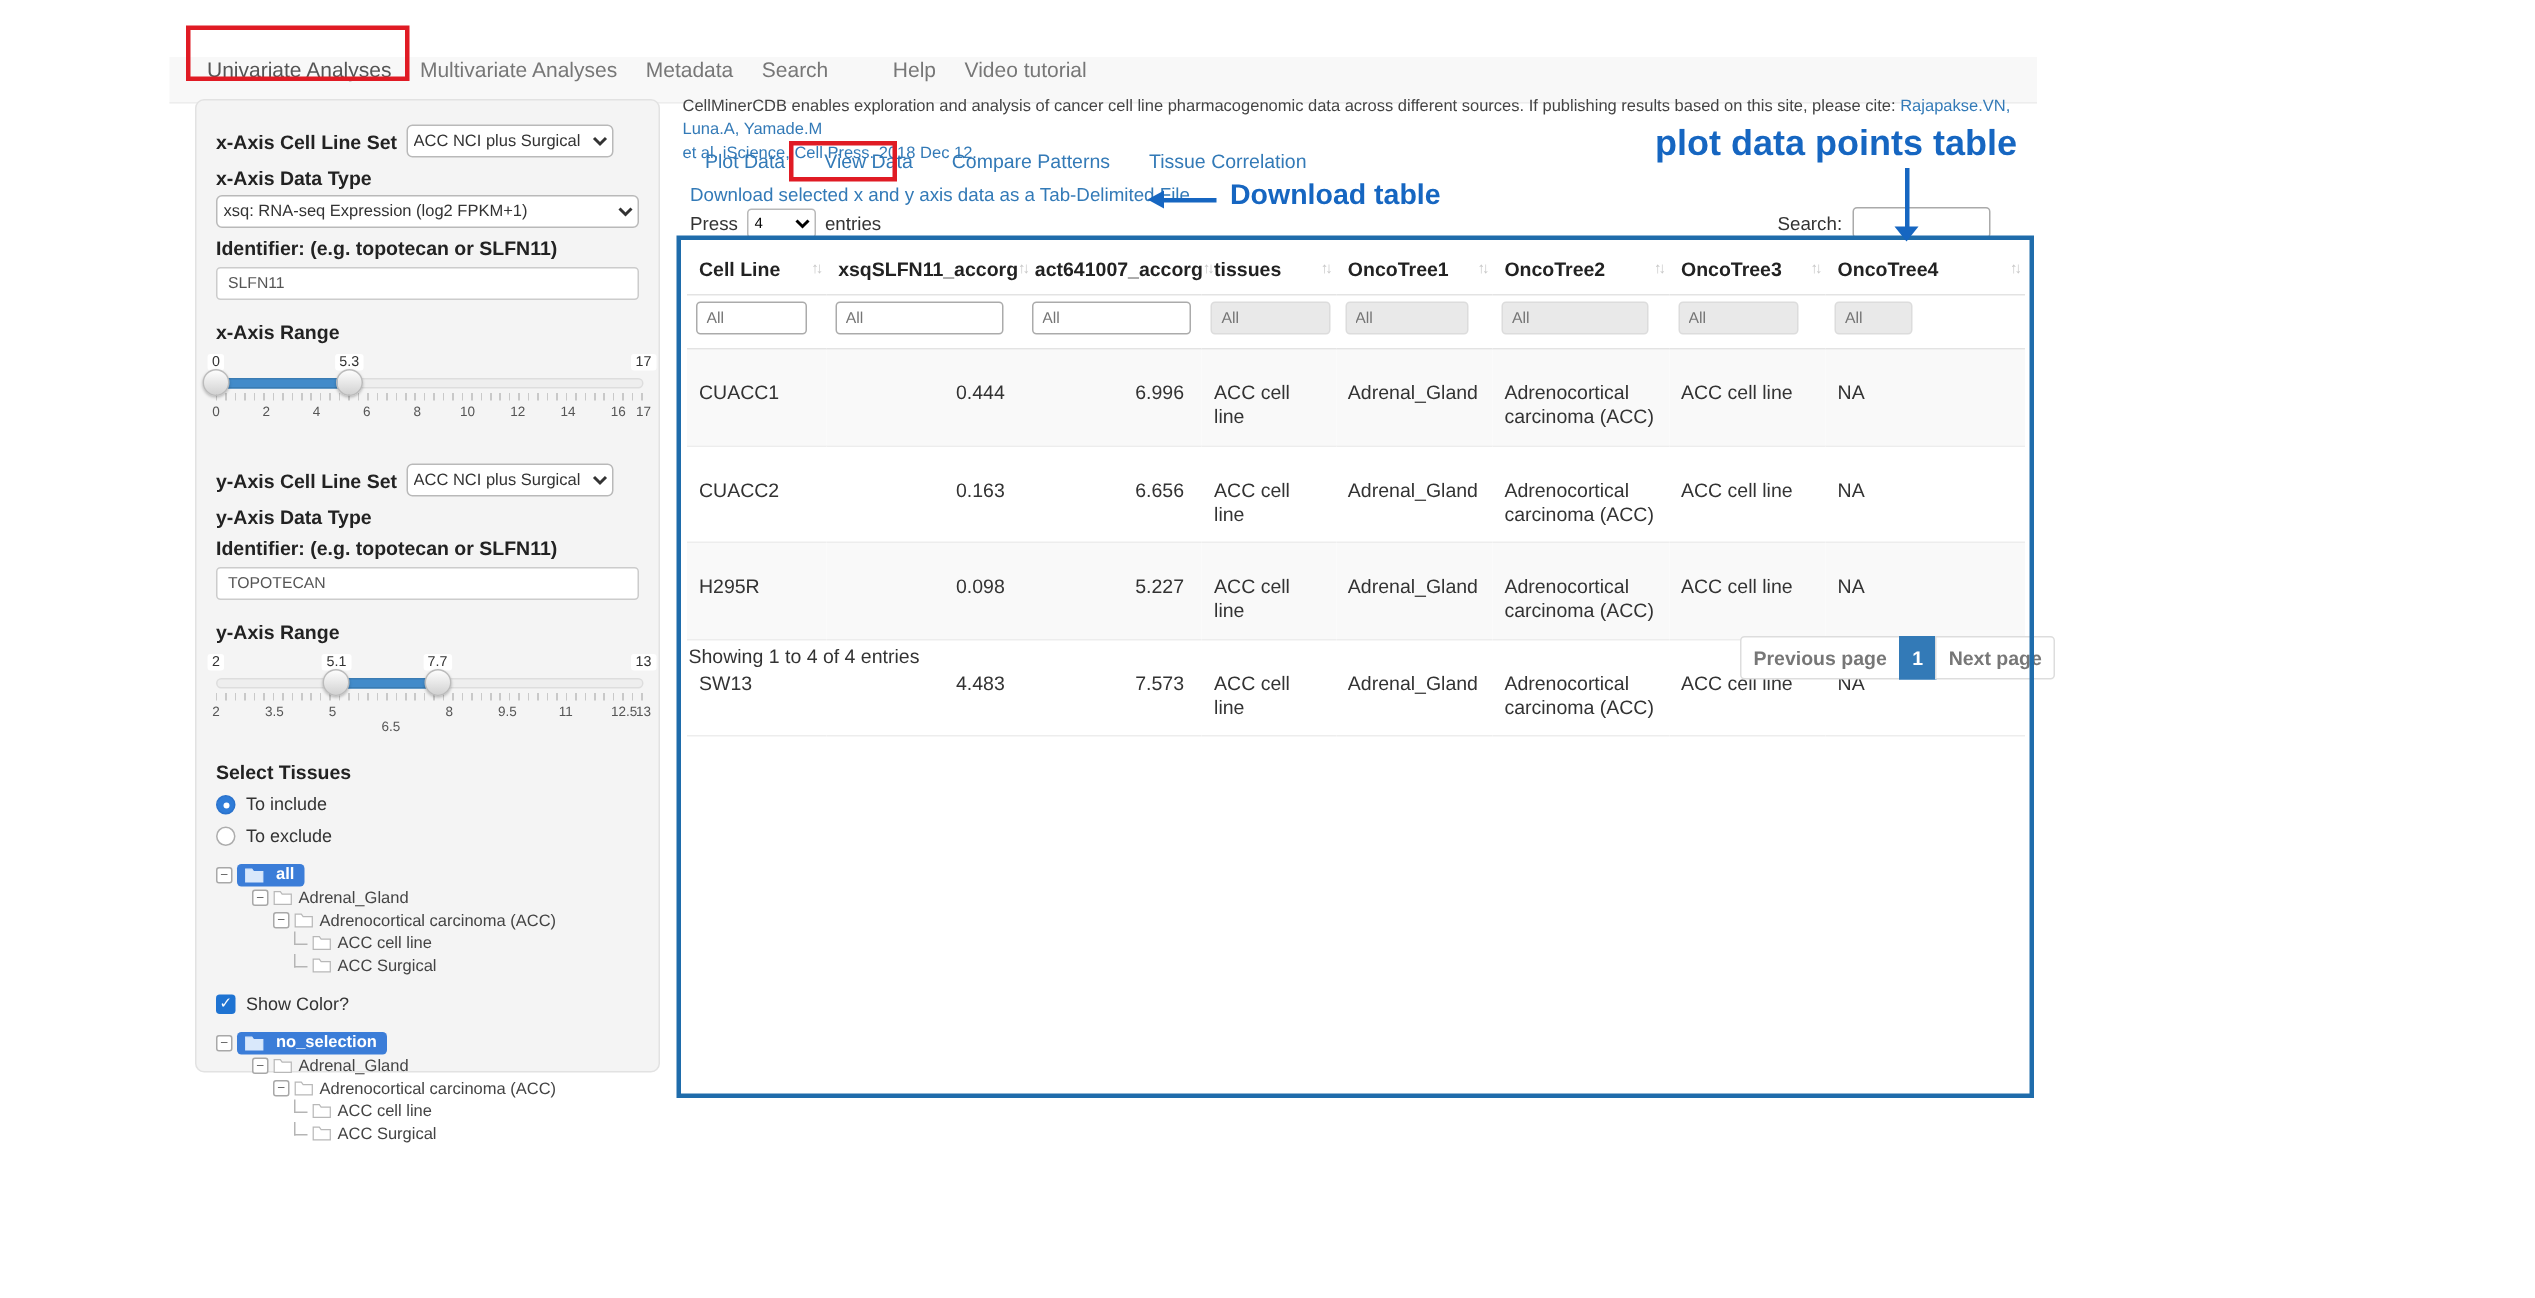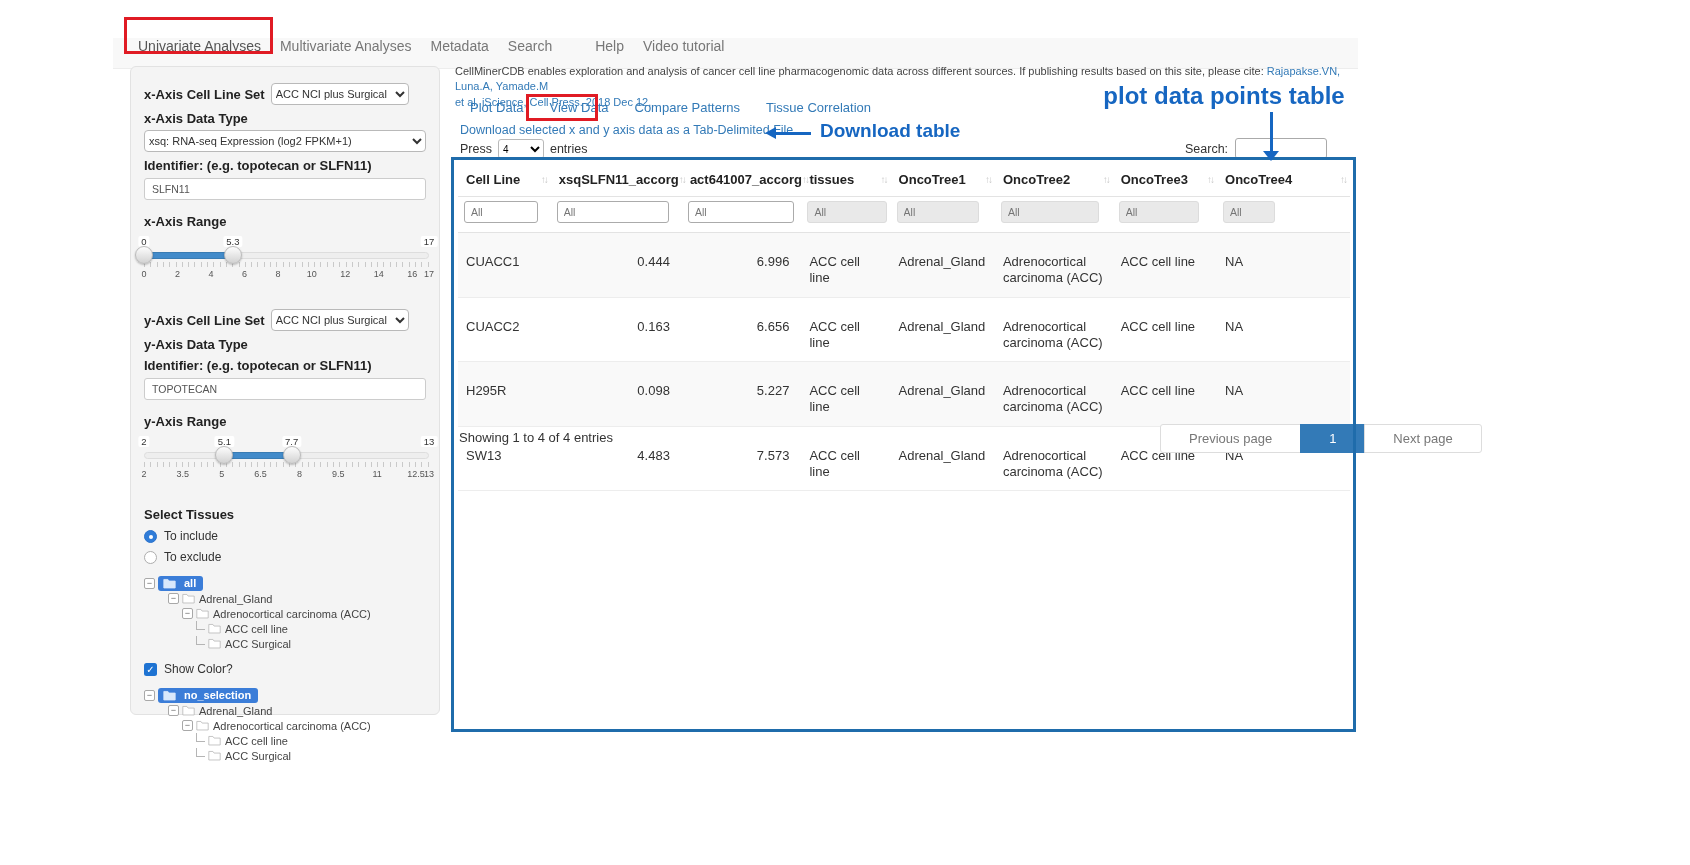--- a/index.html
+++ b/index.html
@@ -73,21 +73,21 @@
   tr.filter td:nth-child(1) input{width:74px} tr.filter td:nth-child(2) input{width:112px}
   tr.filter td:nth-child(3) input{width:106px} tr.filter td:nth-child(4) input{width:80px}
   tr.filter td:nth-child(5) input{width:82px} tr.filter td:nth-child(6) input{width:98px}
   tr.filter td:nth-child(7) input{width:80px} tr.filter td:nth-child(8) input{width:52px}
   tbody td { font-size:13px; color:#333; padding:21px 8px 10px 8px; vertical-align:top; border-bottom:1px solid #ededed; line-height:1.25; }
   tbody td.num { text-align:right; padding-right:12px; }
   tbody tr:nth-child(odd) { background:#f9f9f9; }
 
   #info { position:absolute; left:459px; top:430px; font-size:13px; color:#333; }
   #pagination { position:absolute; left:1160px; top:424px; display:flex; }
-  .pg-btn { font-size:13px; color:#777; background:#fff; border:1px solid #ddd; padding:6px 28px; margin-left:-1px; cursor:pointer; white-space:nowrap; }
+  .pg-btn { font-size:13px; color:#777; background:#fff; border:1px solid #ddd; padding:6px 8px; margin-left:-1px; cursor:pointer; white-space:nowrap;font-weight:bold; }
   .pg-btn.first { border-radius:3px 0 0 3px; margin-left:0; }
   .pg-btn.last { border-radius:0 3px 3px 0; }
   .pg-btn.active { background:#337ab7; border-color:#337ab7; color:#fff; }
 
   
   .red-box { position:absolute; border:3px solid #e01b24; pointer-events:none; }
   #red-box-univariate { left:124px; top:17px; width:149px; height:37px; }
   #red-box-viewdata { left:526px; top:94px; width:72px; height:27px; }
   #ann-plot-table { position:absolute; left:1093px; top:82px; width:262px; text-align:center; font-size:24px; font-weight:bold; color:#1666c1; pointer-events:none; }
   #varrow-line { position:absolute; left:1270px; top:112px; width:3px; height:40px; background:#1666c1; pointer-events:none; }
@@ -158,21 +158,21 @@
         <span class="irs-handle" style="left: 51.8182%;"></span>
         <span class="irs-bubble" style="left: 0%;">2</span>
         <span class="irs-bubble" style="left: 28.1818%;">5.1</span>
         <span class="irs-bubble" style="left: 51.8182%;">7.7</span>
         <span class="irs-bubble" style="left: 100%;">13</span>
         <div class="irs-ticks"></div>
         <div class="irs-ticklabels">
           <span class="irs-ticklabel" style="left: 0%;">2</span>
           <span class="irs-ticklabel" style="left: 13.6364%;">3.5</span>
           <span class="irs-ticklabel" style="left: 27.2727%;">5</span>
-          <span class="irs-ticklabel" style="left: 40.9091%;">6.5</span>
+          <span class="irs-ticklabel" style="left: 40.9091%; margin-top: 10px;">6.5</span>
           <span class="irs-ticklabel" style="left: 54.5455%;">8</span>
           <span class="irs-ticklabel" style="left: 68.1818%;">9.5</span>
           <span class="irs-ticklabel" style="left: 81.8182%;">11</span>
           <span class="irs-ticklabel" style="left: 95.4545%;">12.5</span>
           <span class="irs-ticklabel" style="left: 100%;">13</span>
         </div>
       </div>
 
     <div class="lbl mt24">Select Tissues</div>
     <div class="radio-row">

